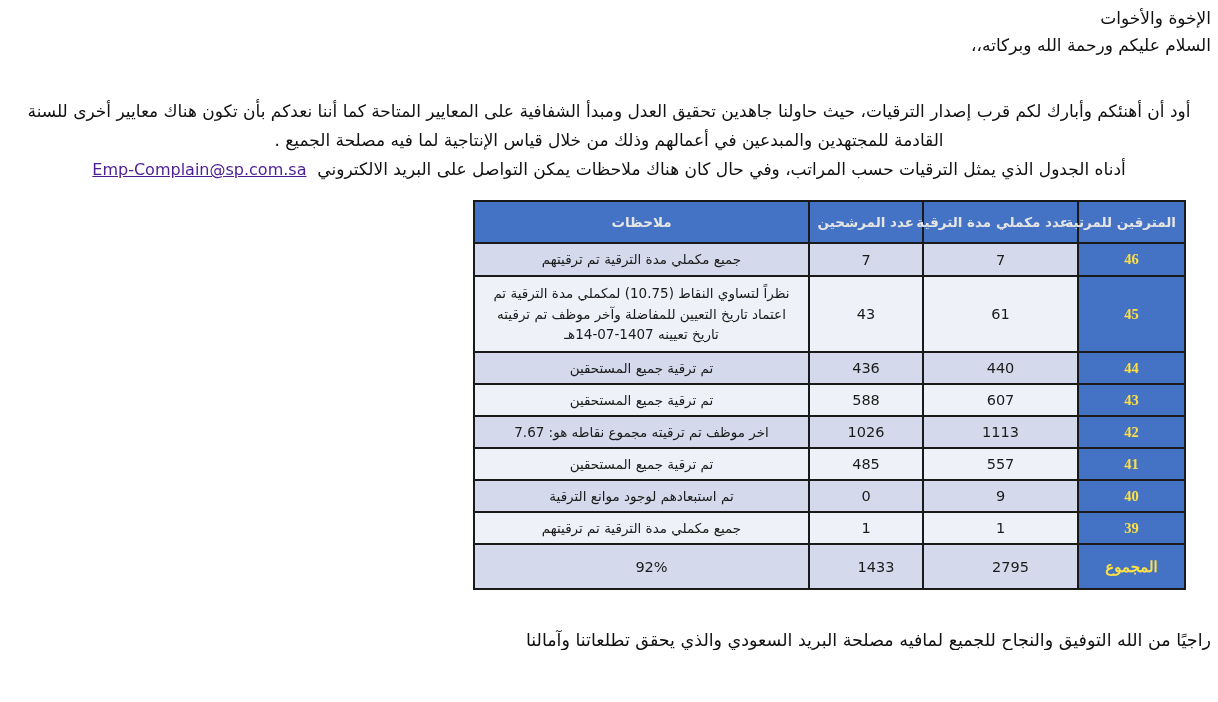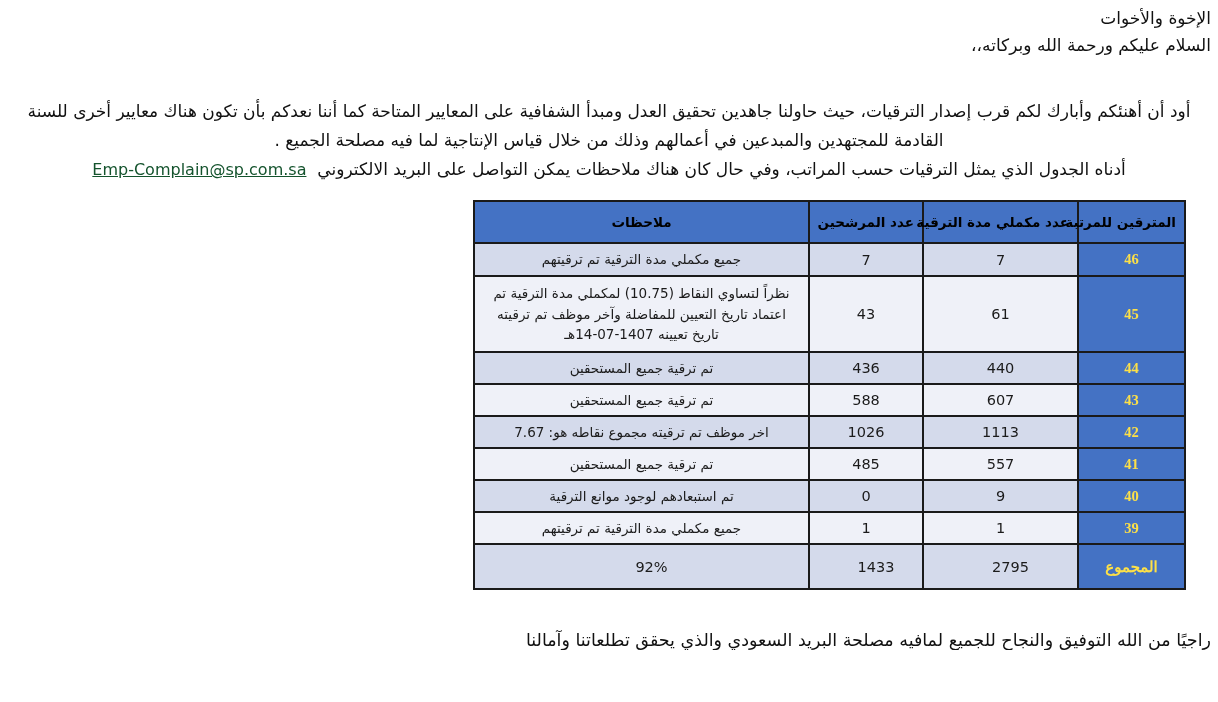--- a/index.html
+++ b/index.html
@@ -19,41 +19,41 @@
     direction:rtl; text-align:right;
     font-size:17px; line-height:27px;
   }
   
   .intro {
     position:absolute; top:97px; right:7px; left:7px;
     direction:rtl; text-align:center;
     font-size:17px; line-height:29px;
   }
   .intro .email-link {
-    color:#14532d;
+    color:#4c1d95;
     text-decoration:underline;
     font-size:16px;
     cursor:pointer;
     direction:ltr; unicode-bidi:embed;
   }
   
   table.promotions {
     position:absolute; left:473px; top:200px;
     width:711px;
     direction:rtl;
     border-collapse:collapse;
     table-layout:fixed;
   }
   table.promotions td, table.promotions th {
     border:2px solid #1a1a1a;
     text-align:center; vertical-align:middle;
     padding:2px 8px;
   }
   table.promotions th {
-    background:#4472C4; color:#000000;
+    background:#4472C4; color:#e5e5e5;
     font-weight:bold; font-size:13.5px;
     white-space:nowrap;
     height:42px;
   }
   td.rank-cell {
     background:#4472C4; color:#fde047;
     font-weight:bold; font-size:14.5px;font-family:Liberation Serif, serif;
   }
   tr.band td.data-cell  { background:#D4DAEB; }
   tr.lite td.data-cell  { background:#EFF1F8; }

